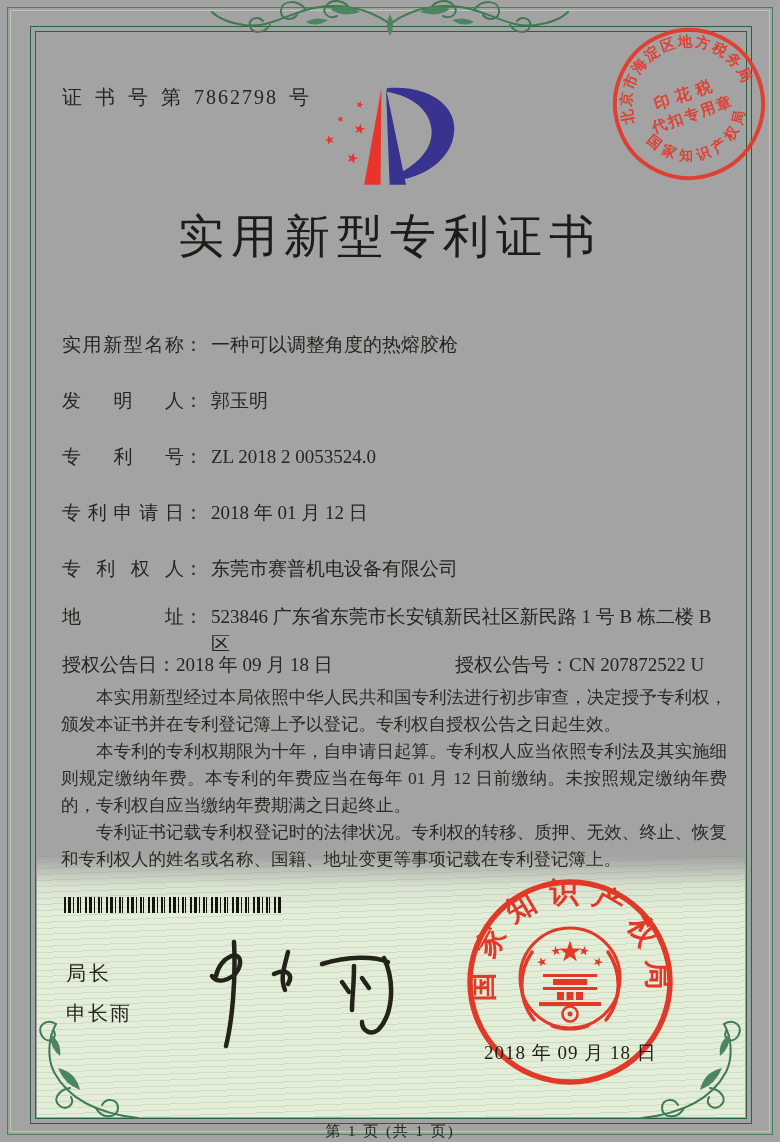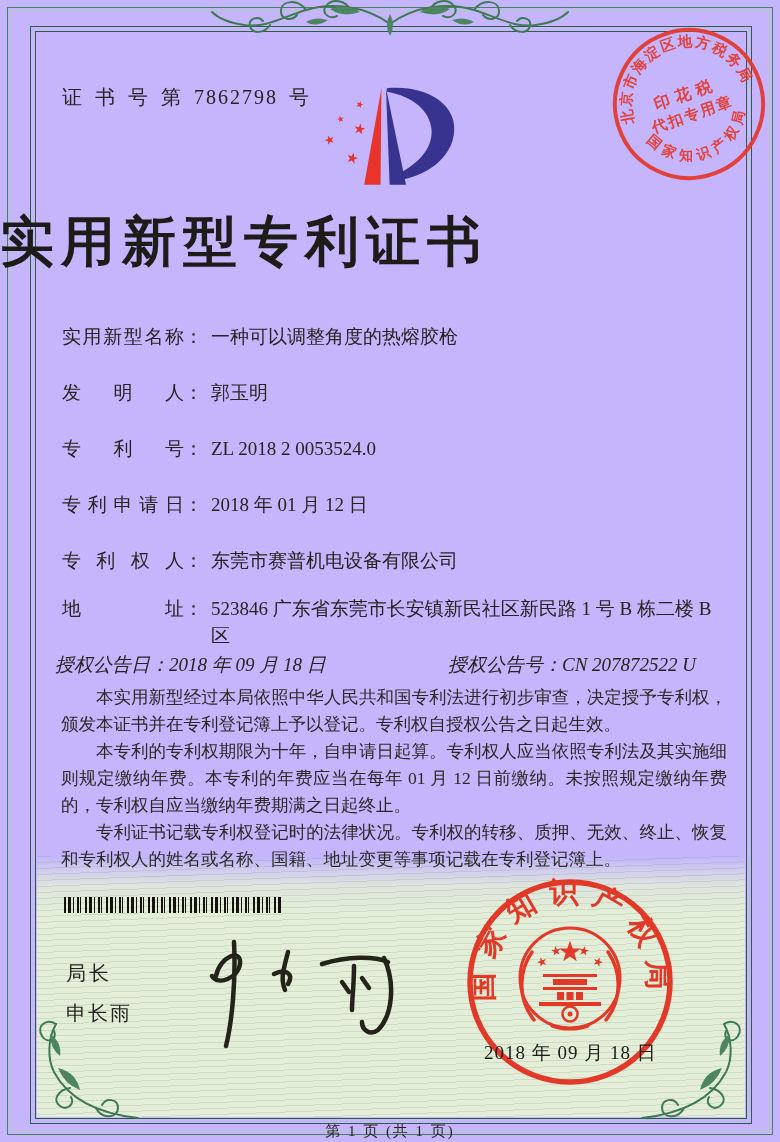--- a/index.html
+++ b/index.html
@@ -1,18 +1,18 @@
 <!DOCTYPE html>
 <html><head>
 <meta charset="utf-8">
 <style>
   html,body{margin:0;padding:0;background:#e9e4d2;}
   .certificate{
     position:relative;width:780px;height:1142px;overflow:hidden;
-    background:#c4b5fd;
+    background:#a3a3a3;
     font-family:"Liberation Serif","DejaVu Serif",serif;
     color:#26251f;
   }
   
   .outer-edge{position:absolute;inset:7px;border:1.6px solid #47805a;z-index:1;}
   .outer-edge2{position:absolute;inset:10px;border:1px solid #b3ccb4;z-index:1;}
   .top-ornament{position:absolute;left:210px;top:-2px;width:360px;height:42px;z-index:3;}
   .corner-flourish{position:absolute;width:118px;height:112px;z-index:3;}
   .corner-br{right:26px;bottom:14px;}
   .corner-bl{left:26px;bottom:14px;transform:scaleX(-1);}
@@ -24,30 +24,30 @@
     position:absolute;left:37px;right:35px;top:856px;bottom:25px;z-index:0;
     background:linear-gradient(180deg, rgba(227,237,216,0) 0, rgba(227,237,216,.85) 30px, #e3edd8 55px);
   }
   .green-zone::after{
     content:"";position:absolute;inset:0;
     background:repeating-linear-gradient(178deg, rgba(116,162,118,.22) 0 1px, rgba(0,0,0,0) 1px 6px);
   }
   
   .cert-no{position:absolute;left:62px;top:84px;font-size:20px;letter-spacing:2px;word-spacing:4px;z-index:2;}
   .logo{position:absolute;left:295px;top:76px;width:182px;height:130px;z-index:2;}
-  .title{position:absolute;left:0;top:206px;width:100%;font-size:54px;font-weight:700;letter-spacing:7px;color:#1d1c18;z-index:2;}
+  .title{position:absolute;left:0;top:206px;width:100%;text-align:center;font-size:46px;font-weight:400;letter-spacing:7px;color:#1d1c18;z-index:2;}
   
   .tax-stamp{position:absolute;left:601px;top:16px;width:176px;height:176px;transform:rotate(-19deg);z-index:4;opacity:.92;}
   
-  .row{position:absolute;left:62px;right:56px;display:flex;align-items:flex-start;font-size:19px;line-height:27px;z-index:2;}
+  .row{position:absolute;left:62px;right:56px;display:flex;align-items:flex-start;font-size:19px;line-height:27px;z-index:2;margin-top:8px;}
   .flabel{display:inline-block;width:122px;text-align:justify;text-align-last:justify;flex:none;}
   .fcolon{flex:none;}
   .fval{flex:1;margin-left:8px;}
   .r1{top:323px}.r2{top:379px}.r3{top:435px}.r4{top:491px}.r5{top:547px}.r6{top:595px}
-  .grant-row{position:absolute;left:55px;right:56px;top:651px;font-size:19px;line-height:27px;z-index:2;font-style:italic;}
+  .grant-row{position:absolute;left:62px;right:56px;top:651px;font-size:19px;line-height:27px;z-index:2;}
   .grant-right{position:absolute;left:393px;top:0;}
   
   .body-text{position:absolute;left:61px;right:53px;top:684px;font-size:17.5px;line-height:27px;text-align:justify;z-index:2;color:#2b2a24;}
   .body-text p{margin:0;text-indent:2em;}
   
   .barcode{position:absolute;left:64px;top:897px;width:217px;height:16px;z-index:2;
     background:repeating-linear-gradient(90deg,#15130e 0 2px,rgba(0,0,0,0) 2px 4px,#15130e 4px 7px,rgba(0,0,0,0) 7px 9px,#15130e 9px 10px,rgba(0,0,0,0) 10px 13px,#15130e 13px 15px,rgba(0,0,0,0) 15px 16px,#15130e 16px 17px,rgba(0,0,0,0) 17px 21px);}
   .director-label{position:absolute;left:66px;top:960px;font-size:20px;letter-spacing:3px;z-index:2;font-family:"Liberation Sans","DejaVu Sans",sans-serif;}
   .director-name{position:absolute;left:66px;top:1000px;font-size:20px;letter-spacing:2px;z-index:2;font-family:Liberation Sans, sans-serif;}
   .signature{position:absolute;left:186px;top:936px;width:235px;height:118px;z-index:2;}

